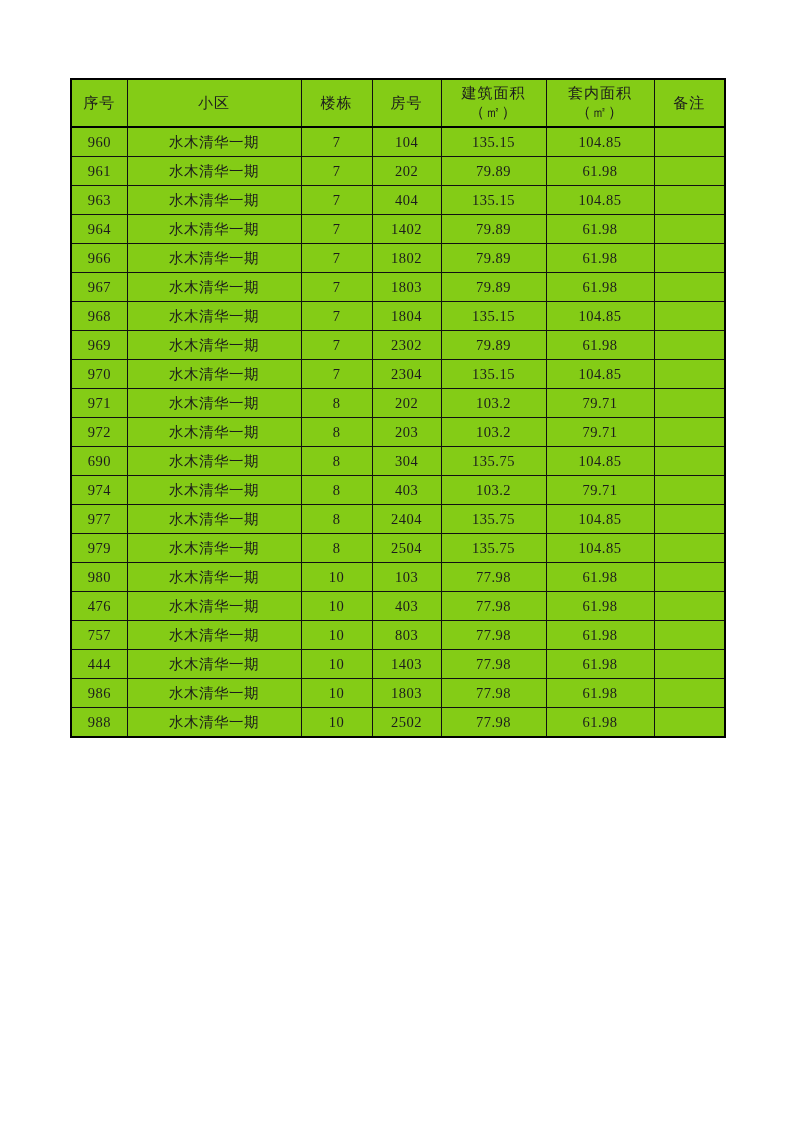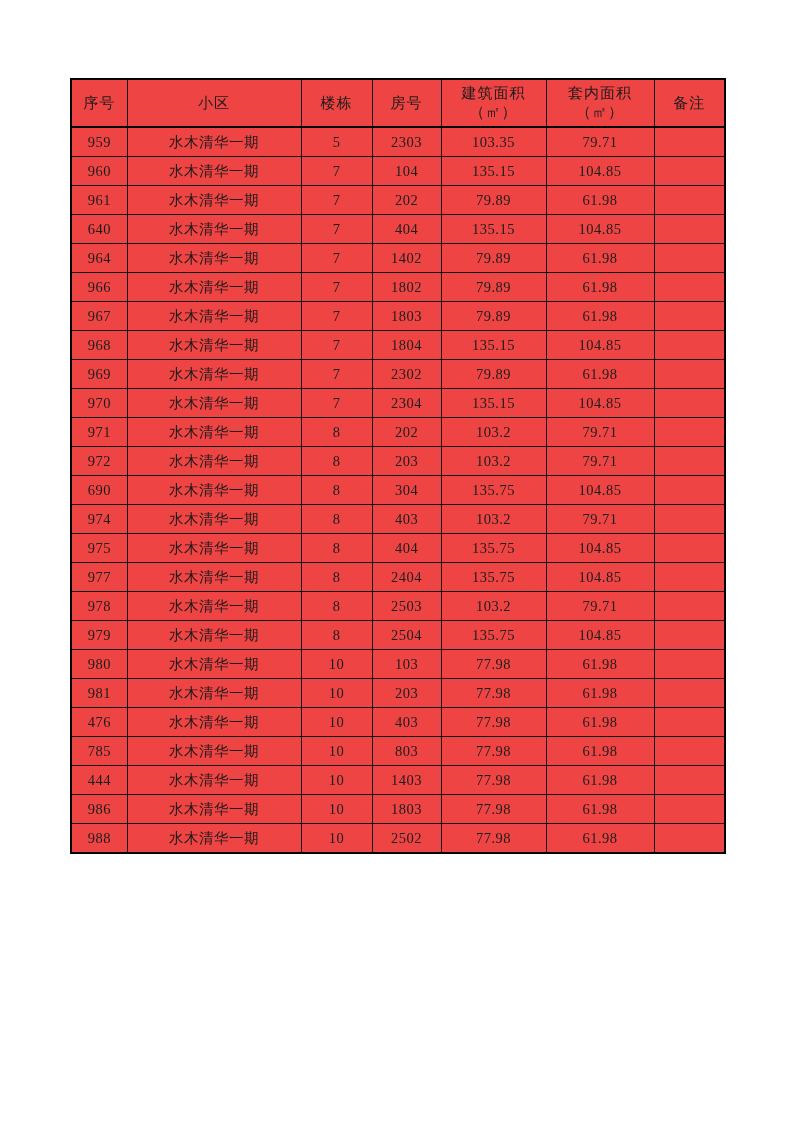--- a/index.html
+++ b/index.html
@@ -16,21 +16,21 @@
   }
   .doc-table-wrap {
     position: absolute;
     left: 70px;
     top: 78px;
   }
   table.doc-table {
     border-collapse: collapse;
     table-layout: fixed;
     width: 654px;
-    background: #ef4444;
+    background: #84cc16;
     border-radius: 7px;
   }
   table.doc-table th,
   table.doc-table td {
     border: 1px solid #111111;
     padding: 0 2px;
     text-align: center;
     vertical-align: middle;
     overflow: hidden;
     white-space: nowrap;
@@ -85,48 +85,39 @@
         <th>房号</th>
         <th>建筑面积
 （㎡）</th>
         <th>套内面积
 （㎡）</th>
         <th>备注</th>
       </tr>
     </thead>
     <tbody id="table-body">
         <tr>
-          <td class="cell-index">959</td>
-          <td class="cell-community">水木清华一期</td>
-          <td class="cell-building">5</td>
-          <td class="cell-room">2303</td>
-          <td class="cell-build_area">103.35</td>
-          <td class="cell-inner_area">79.71</td>
-          <td class="cell-remark"></td>
-        </tr>
-        <tr>
           <td class="cell-index">960</td>
           <td class="cell-community">水木清华一期</td>
           <td class="cell-building">7</td>
           <td class="cell-room">104</td>
           <td class="cell-build_area">135.15</td>
           <td class="cell-inner_area">104.85</td>
           <td class="cell-remark"></td>
         </tr>
         <tr>
           <td class="cell-index">961</td>
           <td class="cell-community">水木清华一期</td>
           <td class="cell-building">7</td>
           <td class="cell-room">202</td>
           <td class="cell-build_area">79.89</td>
           <td class="cell-inner_area">61.98</td>
           <td class="cell-remark"></td>
         </tr>
         <tr>
-          <td class="cell-index">640</td>
+          <td class="cell-index">963</td>
           <td class="cell-community">水木清华一期</td>
           <td class="cell-building">7</td>
           <td class="cell-room">404</td>
           <td class="cell-build_area">135.15</td>
           <td class="cell-inner_area">104.85</td>
           <td class="cell-remark"></td>
         </tr>
         <tr>
           <td class="cell-index">964</td>
           <td class="cell-community">水木清华一期</td>
@@ -211,84 +202,57 @@
         <tr>
           <td class="cell-index">974</td>
           <td class="cell-community">水木清华一期</td>
           <td class="cell-building">8</td>
           <td class="cell-room">403</td>
           <td class="cell-build_area">103.2</td>
           <td class="cell-inner_area">79.71</td>
           <td class="cell-remark"></td>
         </tr>
         <tr>
-          <td class="cell-index">975</td>
-          <td class="cell-community">水木清华一期</td>
-          <td class="cell-building">8</td>
-          <td class="cell-room">404</td>
-          <td class="cell-build_area">135.75</td>
-          <td class="cell-inner_area">104.85</td>
-          <td class="cell-remark"></td>
-        </tr>
-        <tr>
           <td class="cell-index">977</td>
           <td class="cell-community">水木清华一期</td>
           <td class="cell-building">8</td>
           <td class="cell-room">2404</td>
           <td class="cell-build_area">135.75</td>
           <td class="cell-inner_area">104.85</td>
           <td class="cell-remark"></td>
         </tr>
         <tr>
-          <td class="cell-index">978</td>
-          <td class="cell-community">水木清华一期</td>
-          <td class="cell-building">8</td>
-          <td class="cell-room">2503</td>
-          <td class="cell-build_area">103.2</td>
-          <td class="cell-inner_area">79.71</td>
-          <td class="cell-remark"></td>
-        </tr>
-        <tr>
           <td class="cell-index">979</td>
           <td class="cell-community">水木清华一期</td>
           <td class="cell-building">8</td>
           <td class="cell-room">2504</td>
           <td class="cell-build_area">135.75</td>
           <td class="cell-inner_area">104.85</td>
           <td class="cell-remark"></td>
         </tr>
         <tr>
           <td class="cell-index">980</td>
           <td class="cell-community">水木清华一期</td>
           <td class="cell-building">10</td>
           <td class="cell-room">103</td>
           <td class="cell-build_area">77.98</td>
           <td class="cell-inner_area">61.98</td>
           <td class="cell-remark"></td>
         </tr>
         <tr>
-          <td class="cell-index">981</td>
-          <td class="cell-community">水木清华一期</td>
-          <td class="cell-building">10</td>
-          <td class="cell-room">203</td>
-          <td class="cell-build_area">77.98</td>
-          <td class="cell-inner_area">61.98</td>
-          <td class="cell-remark"></td>
-        </tr>
-        <tr>
           <td class="cell-index">476</td>
           <td class="cell-community">水木清华一期</td>
           <td class="cell-building">10</td>
           <td class="cell-room">403</td>
           <td class="cell-build_area">77.98</td>
           <td class="cell-inner_area">61.98</td>
           <td class="cell-remark"></td>
         </tr>
         <tr>
-          <td class="cell-index">785</td>
+          <td class="cell-index">757</td>
           <td class="cell-community">水木清华一期</td>
           <td class="cell-building">10</td>
           <td class="cell-room">803</td>
           <td class="cell-build_area">77.98</td>
           <td class="cell-inner_area">61.98</td>
           <td class="cell-remark"></td>
         </tr>
         <tr>
           <td class="cell-index">444</td>
           <td class="cell-community">水木清华一期</td>

